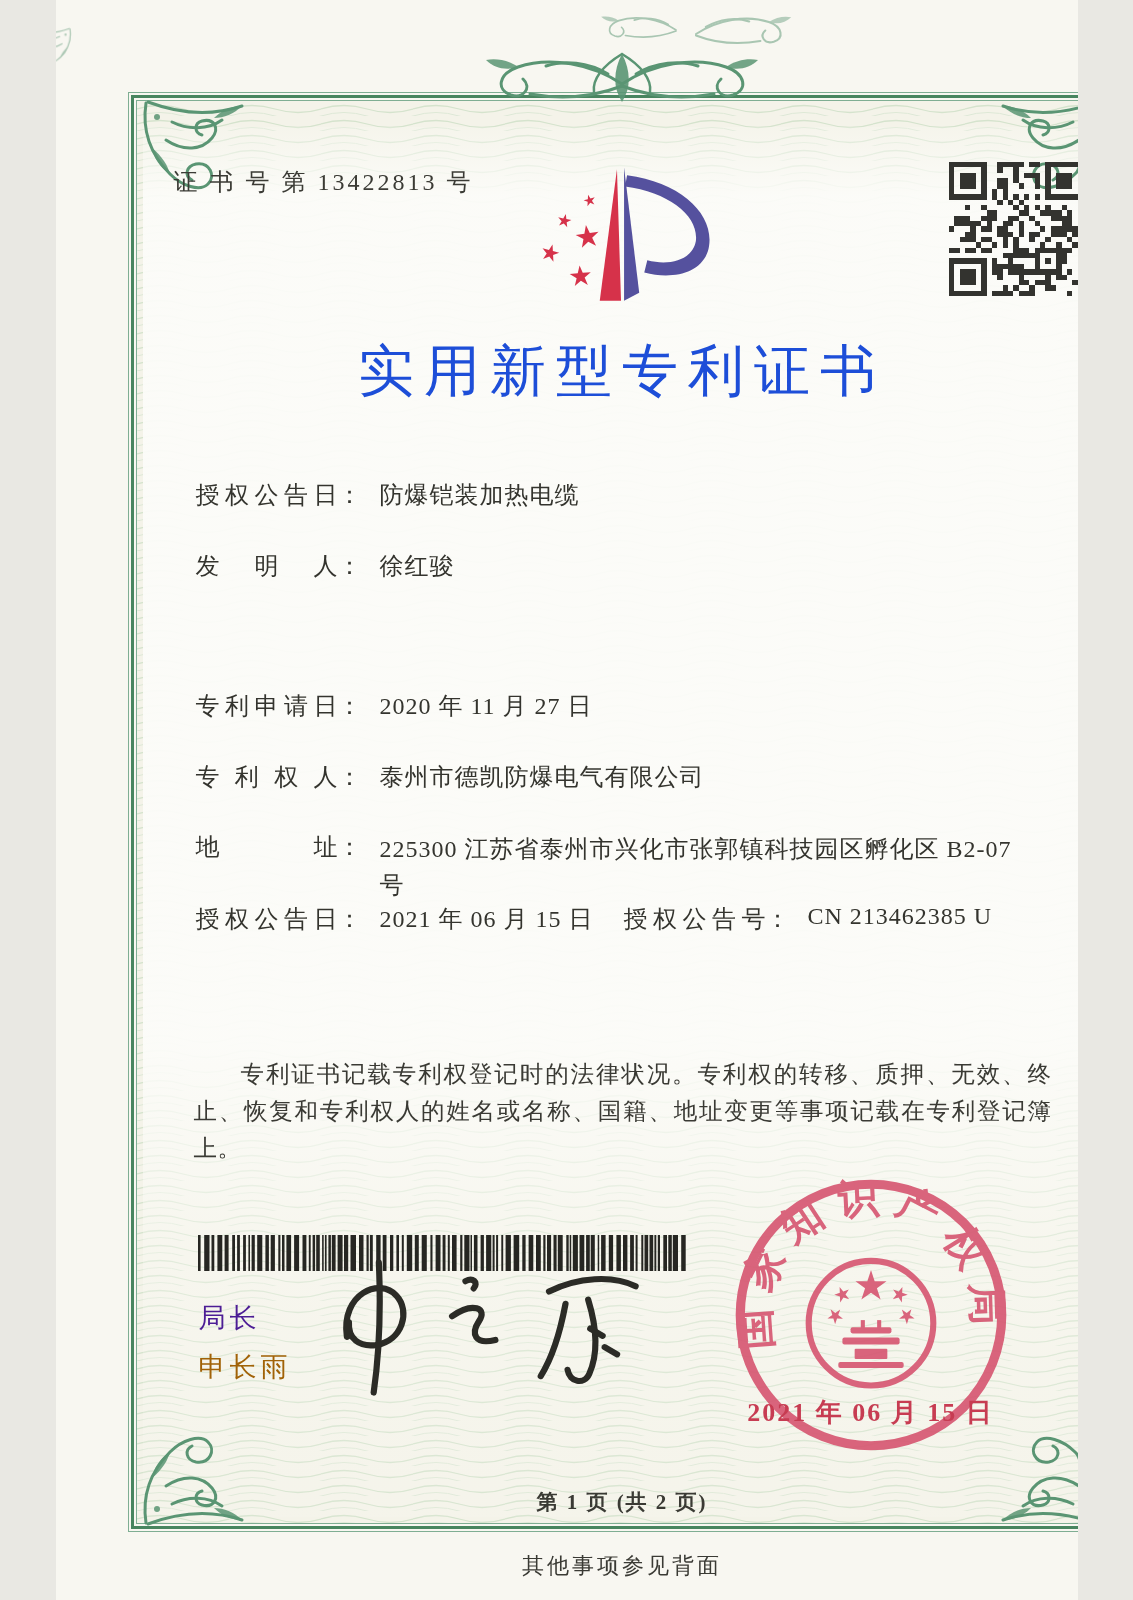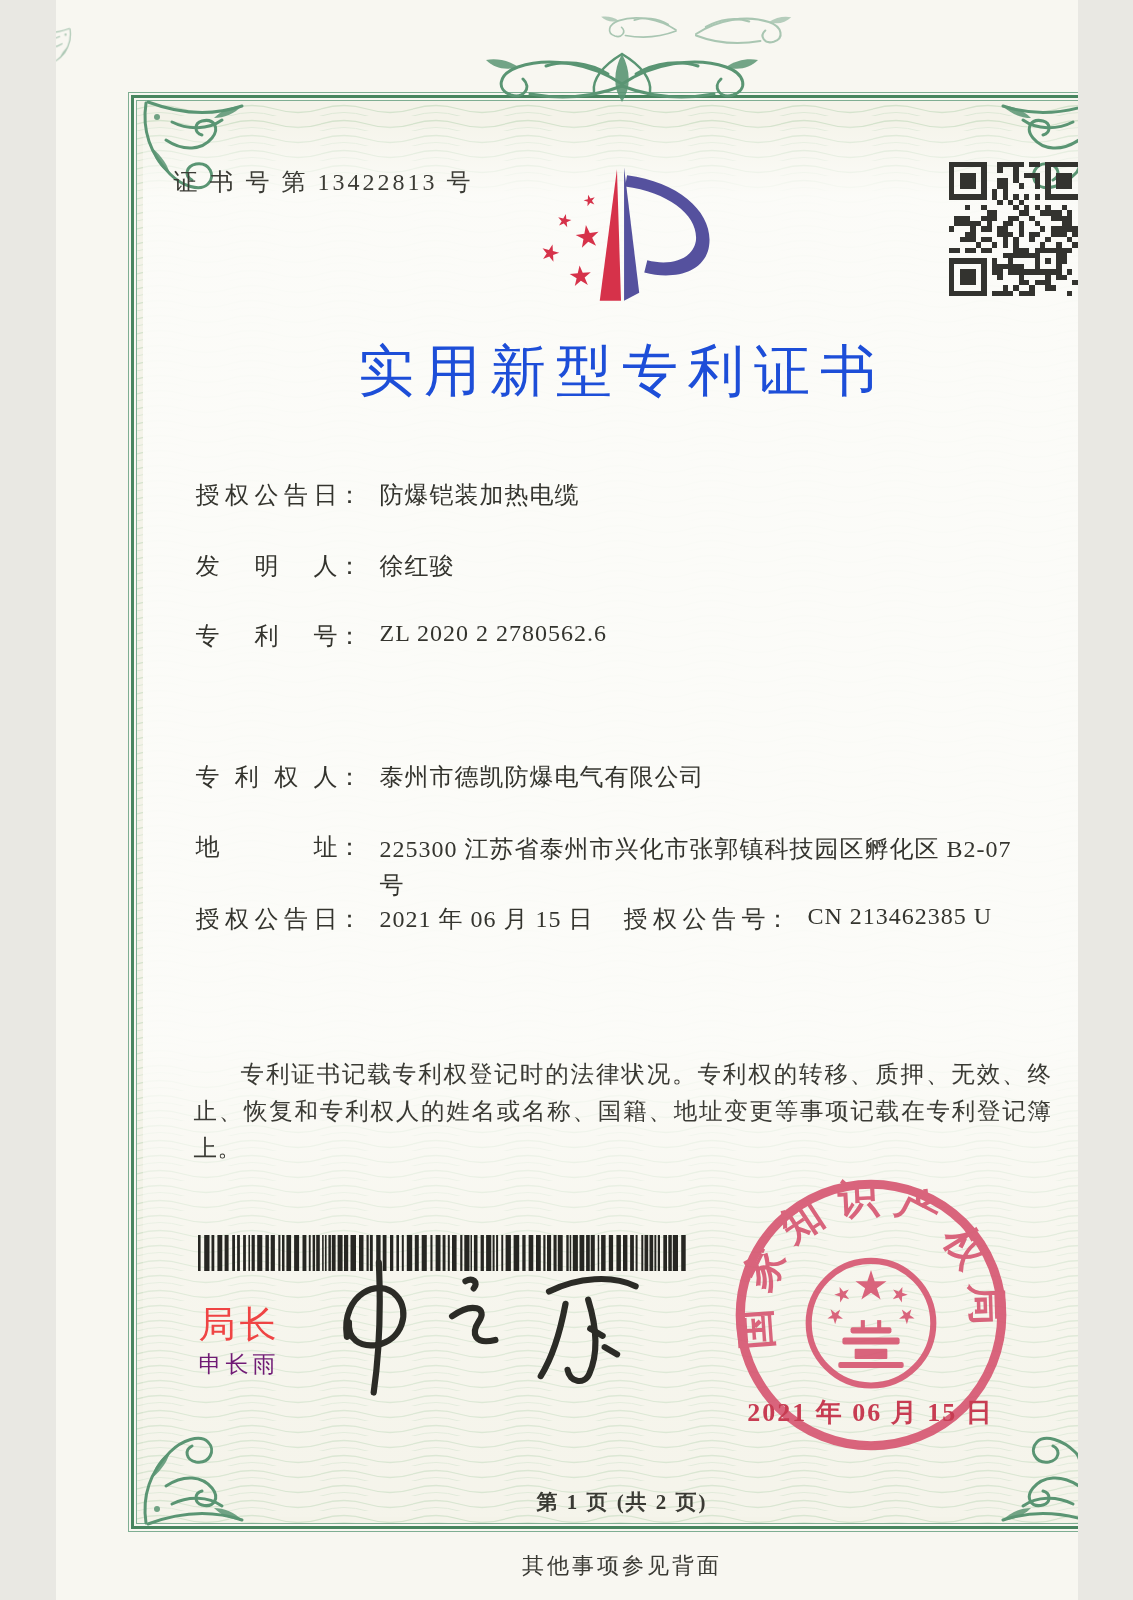--- a/index.html
+++ b/index.html
@@ -31,22 +31,22 @@
     letter-spacing:10px;color:#1d4ed8;}
   .field{left:140px;width:880px;font-size:24px;color:#34342e;}
   .field .lbl{display:inline-block;width:142px;text-align:justify;text-align-last:justify;
     vertical-align:top;}
   .field .colon{display:inline-block;vertical-align:top;}
   .field .val{display:inline-block;margin-left:12px;vertical-align:top;letter-spacing:1px;}
   .field .val-wrap{width:648px;line-height:36px;}
   .grant-no-group{position:absolute;left:428px;top:0;}
   .para{left:138px;width:858px;font-size:23.5px;line-height:37px;text-align:justify;
     text-indent:2em;color:#3a3a34;letter-spacing:0.5px;}
-  .director-label{left:143px;top:1300px;font-size:37px;letter-spacing:4px;color:#ef4444;}
-  .director-name{left:143px;top:1349px;font-size:23px;letter-spacing:4px;color:#701a75;}
+  .director-label{left:143px;top:1300px;font-size:27px;letter-spacing:4px;color:#4c1d95;}
+  .director-name{left:143px;top:1349px;font-size:27px;letter-spacing:4px;color:#a16207;}
   .seal-date{left:660px;top:1395px;width:310px;text-align:center;font-size:26px;
     color:#c73c52;letter-spacing:2px;font-weight:600;}
   .page-no{left:0;top:1488px;width:1133px;text-align:center;font-size:21px;color:#3a3a34;letter-spacing:2px;font-weight:bold;}
   .back-note{left:0;top:1551px;width:1133px;text-align:center;font-size:22px;color:#3a3a34;letter-spacing:3px;}
   .logo{left:452px;top:148px;}
   .qr{left:893px;top:162px;}
   .barcode{left:142px;top:1234px;}
   .signature{left:262px;top:1248px;}
   .seal{left:672px;top:1172px;opacity:0.9;}
 </style>
@@ -437,23 +437,23 @@
   <div class="abs title">实用新型专利证书</div>
 
   <div class="abs field" style="top:479px">
     <span class="lbl">授权公告日</span><span class="colon">：</span>
     <span class="val">防爆铠装加热电缆</span>
   </div>
   <div class="abs field" style="top:550px">
     <span class="lbl">发明人</span><span class="colon">：</span>
     <span class="val">徐红骏</span>
   </div>
-  <div class="abs field" style="top:620px">
-    <span class="lbl">专利号</span><span class="colon">：</span>
-    <span class="val">ZL 2020 2 2780562.6</span>
+  <div class="abs field" style="top:690px">
+    <span class="lbl">专利申请日</span><span class="colon">：</span>
+    <span class="val">2020 年 11 月 27 日</span>
   </div>
   <div class="abs field" style="top:761px">
     <span class="lbl">专利权人</span><span class="colon">：</span>
     <span class="val">泰州市德凯防爆电气有限公司</span>
   </div>
   <div class="abs field" style="top:831px">
     <span class="lbl">地址</span><span class="colon">：</span>
     <span class="val val-wrap">225300  江苏省泰州市兴化市张郭镇科技园区孵化区 B2-07 号</span>
   </div>
 

